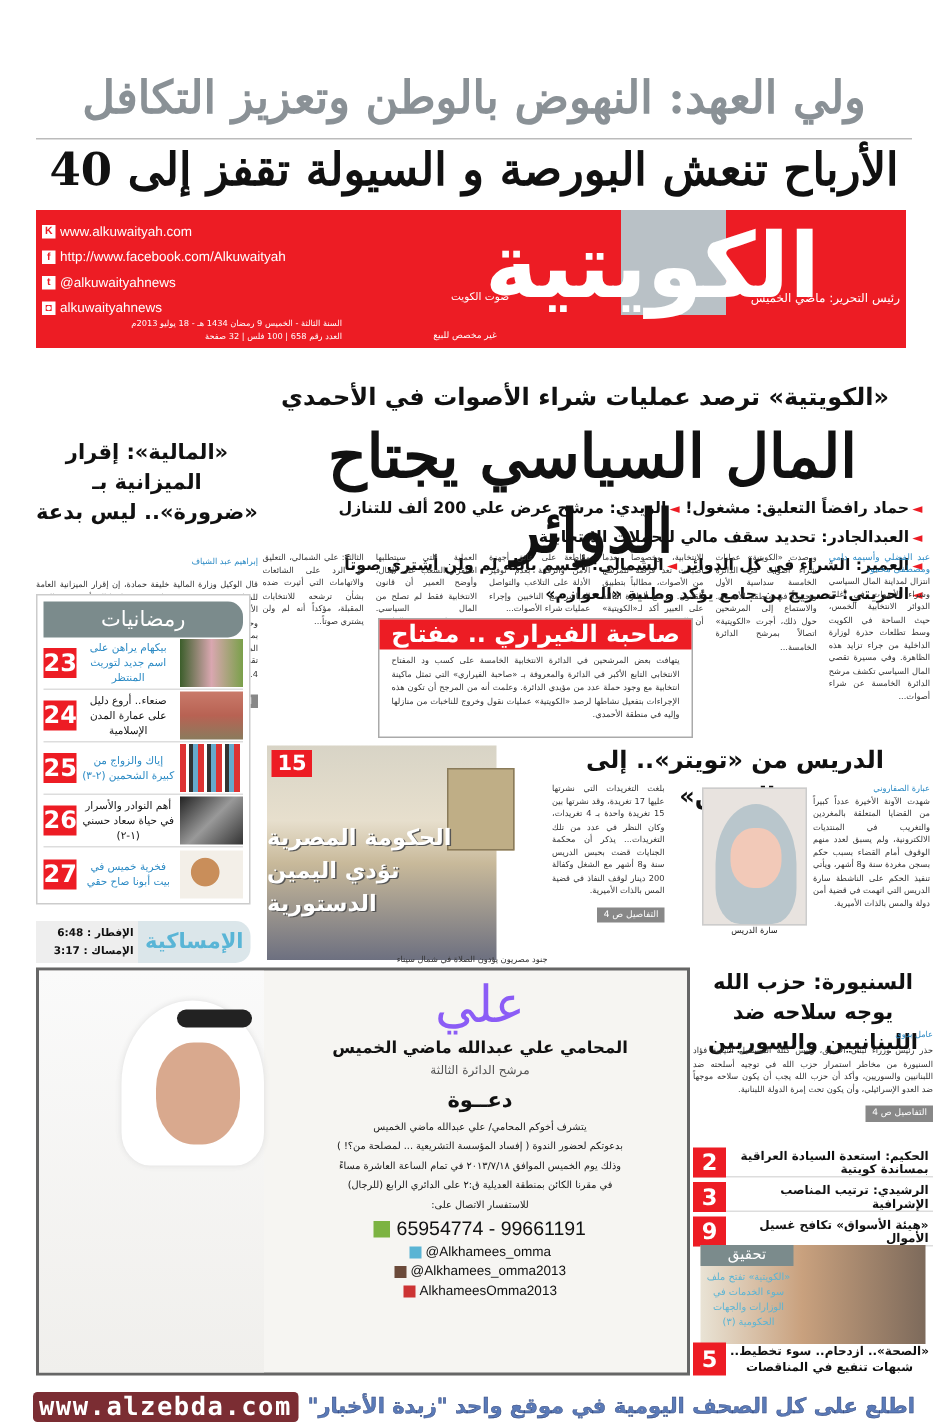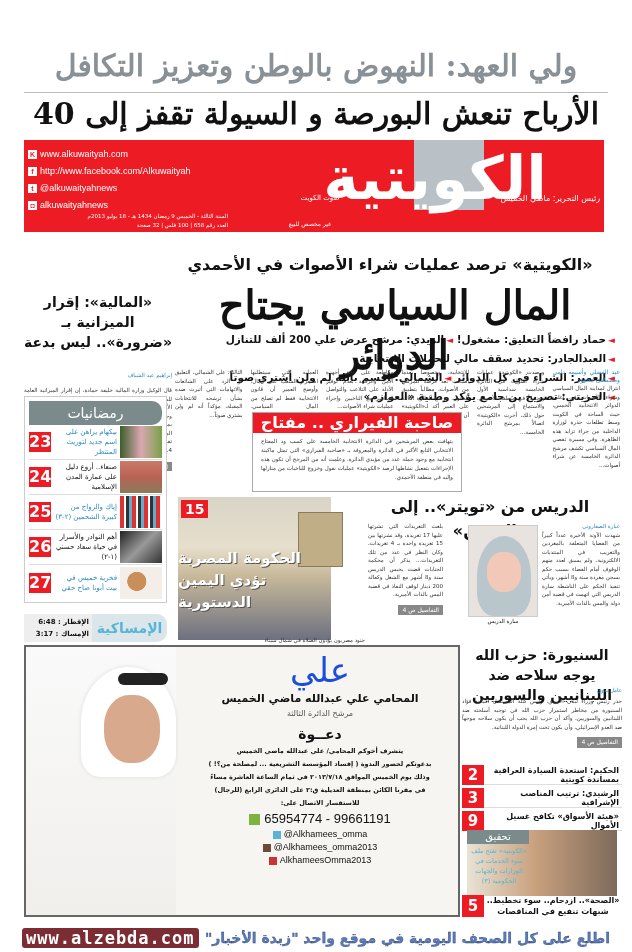--- a/index.html
+++ b/index.html
@@ -30,21 +30,21 @@
 .boxbody{font-size:5.5px;line-height:9px;color:#333;padding:4px 8px;text-align:justify}
 .leftcol{top:292px;left:24px;width:148px}
 .lhead{font-size:14px;font-weight:bold;line-height:20px;text-align:center}
 .lbyline{color:#2b8ac4;font-size:5.5px;margin-top:20px;text-align:right}
 .lbody{font-size:5.5px;line-height:8.5px;color:#333;text-align:justify;margin-top:8px}
 .more{display:inline-block;background:#888;color:#fff;font-size:6px;padding:1px 4px;margin-top:6px}
 .ramadan{top:396px;left:24px;width:143px;height:207px;border:1px solid #ccc;background:#fff}
 .ramhead{height:24px;background:#7b8b8c;color:#fff;font-size:14px;text-align:center;line-height:24px;position:relative;margin:4px 4px 0 4px;border-radius:0 10px 10px 0}
 .ramitem{display:flex;align-items:center;height:35px;margin:0 4px;border-bottom:1px solid #ddd;direction:ltr}
 .ramnum{width:22px;height:20px;background:#ed1c24;color:#fff;font-size:16px;font-weight:bold;line-height:20px;text-align:center;flex:none}
-.ramtxt{flex:1;font-size:7px;line-height:10px;direction:rtl;padding:0 3px}
+.ramtxt{flex:1;font-size:7px;line-height:10px;text-align:center;direction:rtl;padding:0 3px}
 .ramimg{width:42px;height:32px;flex:none}
 .imsak{top:614px;left:24px;width:143px;height:28px;display:flex;direction:ltr}
 .imsak .times{width:68px;background:#eee;font-size:7px;font-weight:bold;line-height:12px;padding:2px 3px;direction:rtl}
 .imsak .lbl{flex:1;background:#dbe6ea;color:#59b5d6;font-size:14px;font-weight:bold;text-align:center;line-height:28px;border-radius:0 10px 10px 0}
 .photo15{top:497px;left:178px;width:153px;height:143px;background:linear-gradient(180deg,#d8d4c6 0%,#e7dfcd 35%,#c8b99a 55%,#6d7080 100%)}
 .photo15 .num{position:absolute;top:3px;left:3px;background:#ed1c24;color:#fff;font-size:14px;font-weight:bold;padding:1px 4px}
 .photo15 .overlay{position:absolute;right:8px;top:50px;color:#fff;font-size:15px;font-weight:bold;line-height:22px;text-align:left;text-shadow:1px 1px 0 #555}
 .truck{position:absolute;left:120px;top:15px;width:45px;height:55px;background:#bfae86;border:1px solid #8a7b5a}
 .caption15{top:637px;left:180px;width:185px;font-size:5.5px;color:#333;text-align:right}
 .drees-head{top:495px;left:365px;width:250px;text-align:center;font-size:16px;font-weight:bold;line-height:24px}
@@ -67,25 +67,25 @@
 .tahqiq .txt{position:absolute;top:16px;left:2px;width:60px;font-size:6.5px;line-height:10px;color:#5ab4d4;text-align:center}
 .tahqiq-head{top:895px;left:462px;width:160px;display:flex;direction:ltr;align-items:center}
 .tahqiq-head .n{width:22px;height:22px;background:#ed1c24;color:#fff;font-size:15px;font-weight:bold;text-align:center;line-height:22px}
 .tahqiq-head .t{flex:1;font-size:8px;font-weight:bold;line-height:11px;text-align:center;direction:rtl}
 .ad{top:645px;left:24px;width:436px;height:272px;border:2px solid #666;background:#f6f5f2;overflow:hidden}
 .man{position:absolute;left:0;top:0;width:150px;height:270px;background:linear-gradient(180deg,#fafafa,#f0efec)}
 .ghutra{position:absolute;left:55px;top:20px;width:95px;height:110px;background:#fff;border-radius:50% 50% 20% 20%;box-shadow:0 0 4px #ddd}
 .mface{position:absolute;left:78px;top:48px;width:56px;height:68px;background:#d9a98e;border-radius:45%}
 .agal{position:absolute;left:92px;top:26px;width:50px;height:12px;background:#222;border-radius:6px}
 .ad-content{position:absolute;left:160px;top:0;right:4px;bottom:0;text-align:center}
-.ad-logo{font-size:34px;color:#1d4ed8;line-height:42px;margin-top:2px}
+.ad-logo{font-size:34px;color:#8b5cf6;line-height:42px;margin-top:2px}
 .ad-name{font-size:11px;font-weight:bold;line-height:16px}
 .ad-sub{font-size:8px;color:#555;line-height:14px}
 .ad-dawa{font-size:14px;font-weight:bold;line-height:22px;margin-top:2px}
-.ad-line{font-size:6.5px;font-weight:bold;line-height:13px}
+.ad-line{font-size:6.5px;font-weight:normal;line-height:13px}
 .ad-phone{direction:ltr;font-size:13px;line-height:18px;font-family:"Liberation Sans",sans-serif}
 .ad-handle{direction:ltr;font-size:9px;line-height:13px;font-family:"Liberation Sans",sans-serif}
 .ad-handle .i{display:inline-block;width:8px;height:8px;margin-right:3px;vertical-align:middle}
 .footer{top:924px;left:0;width:632px;height:28px;display:flex;direction:ltr;align-items:center;justify-content:space-between;padding:0 22px}
 .footer .url{background:#7b2d33;color:#fff;font-size:17px;font-weight:bold;padding:0 4px;letter-spacing:1px;font-family:"DejaVu Sans Mono",monospace;border-radius:3px}
 .footer .slogan{color:#5a7ab8;font-size:14px;font-weight:bold;direction:rtl;-webkit-text-stroke:0.3px #2b3f73}
 </style>
 </head>
 <body>
 

